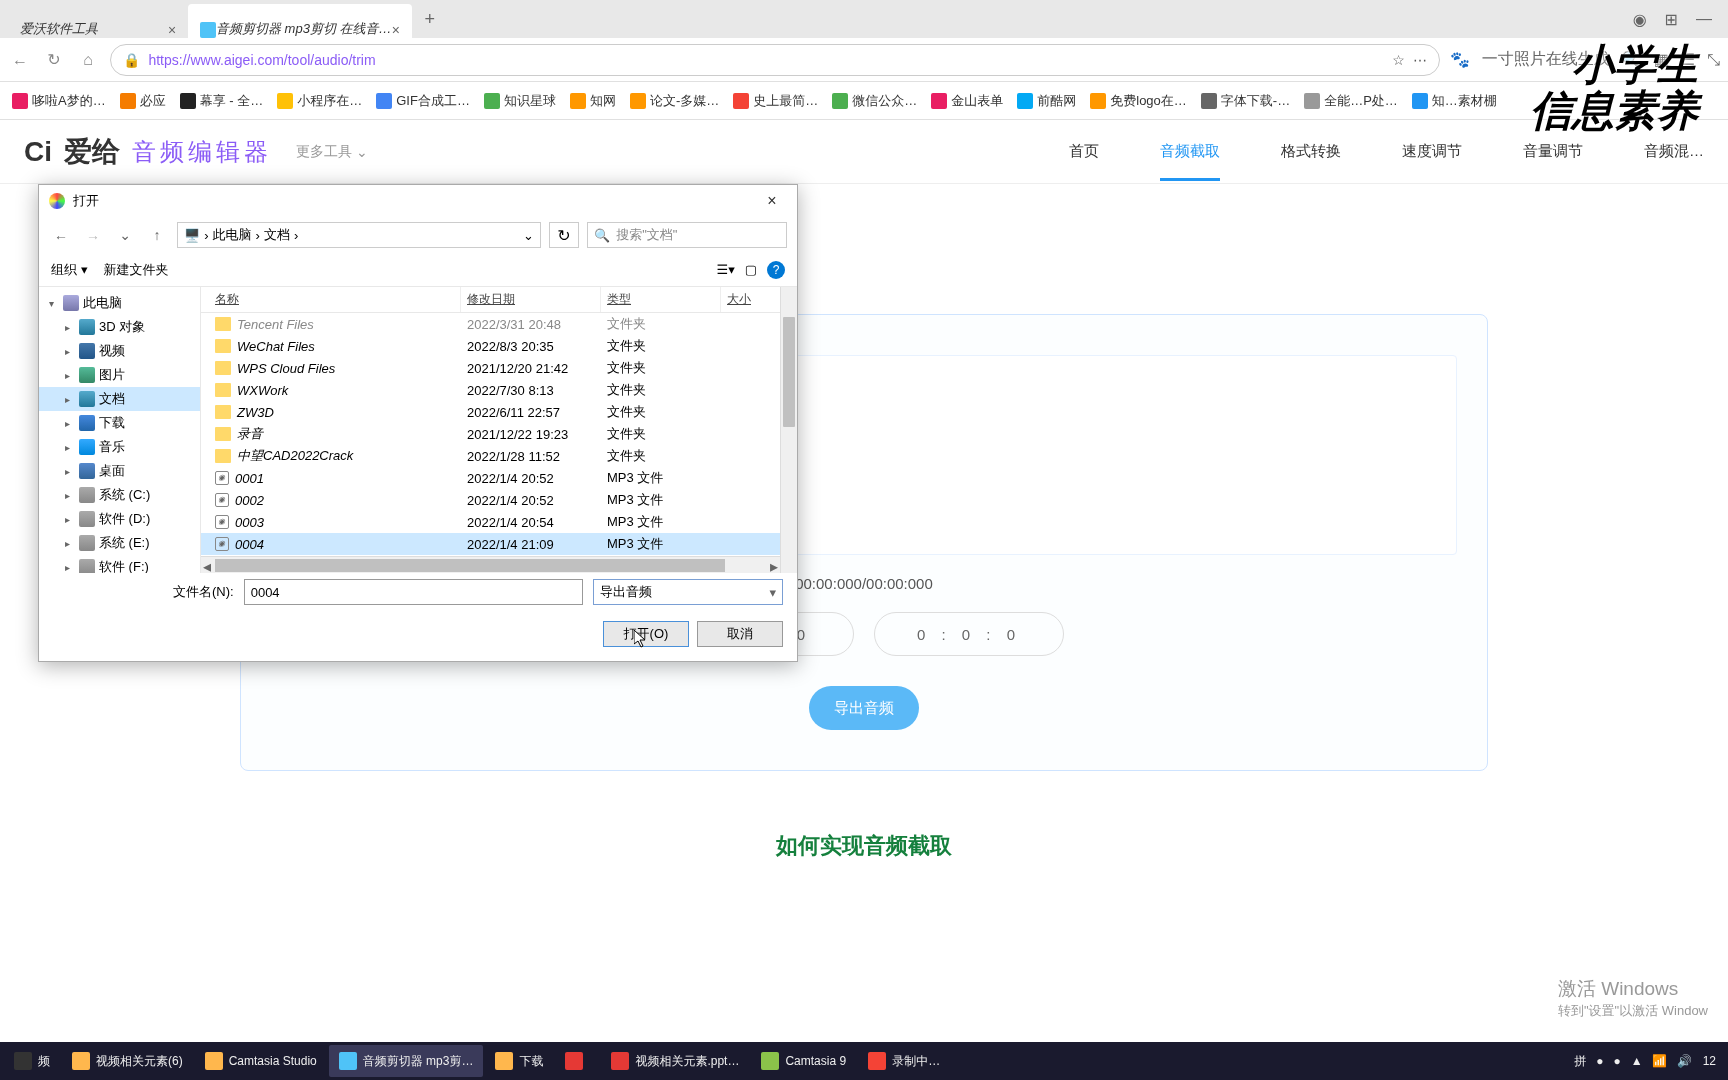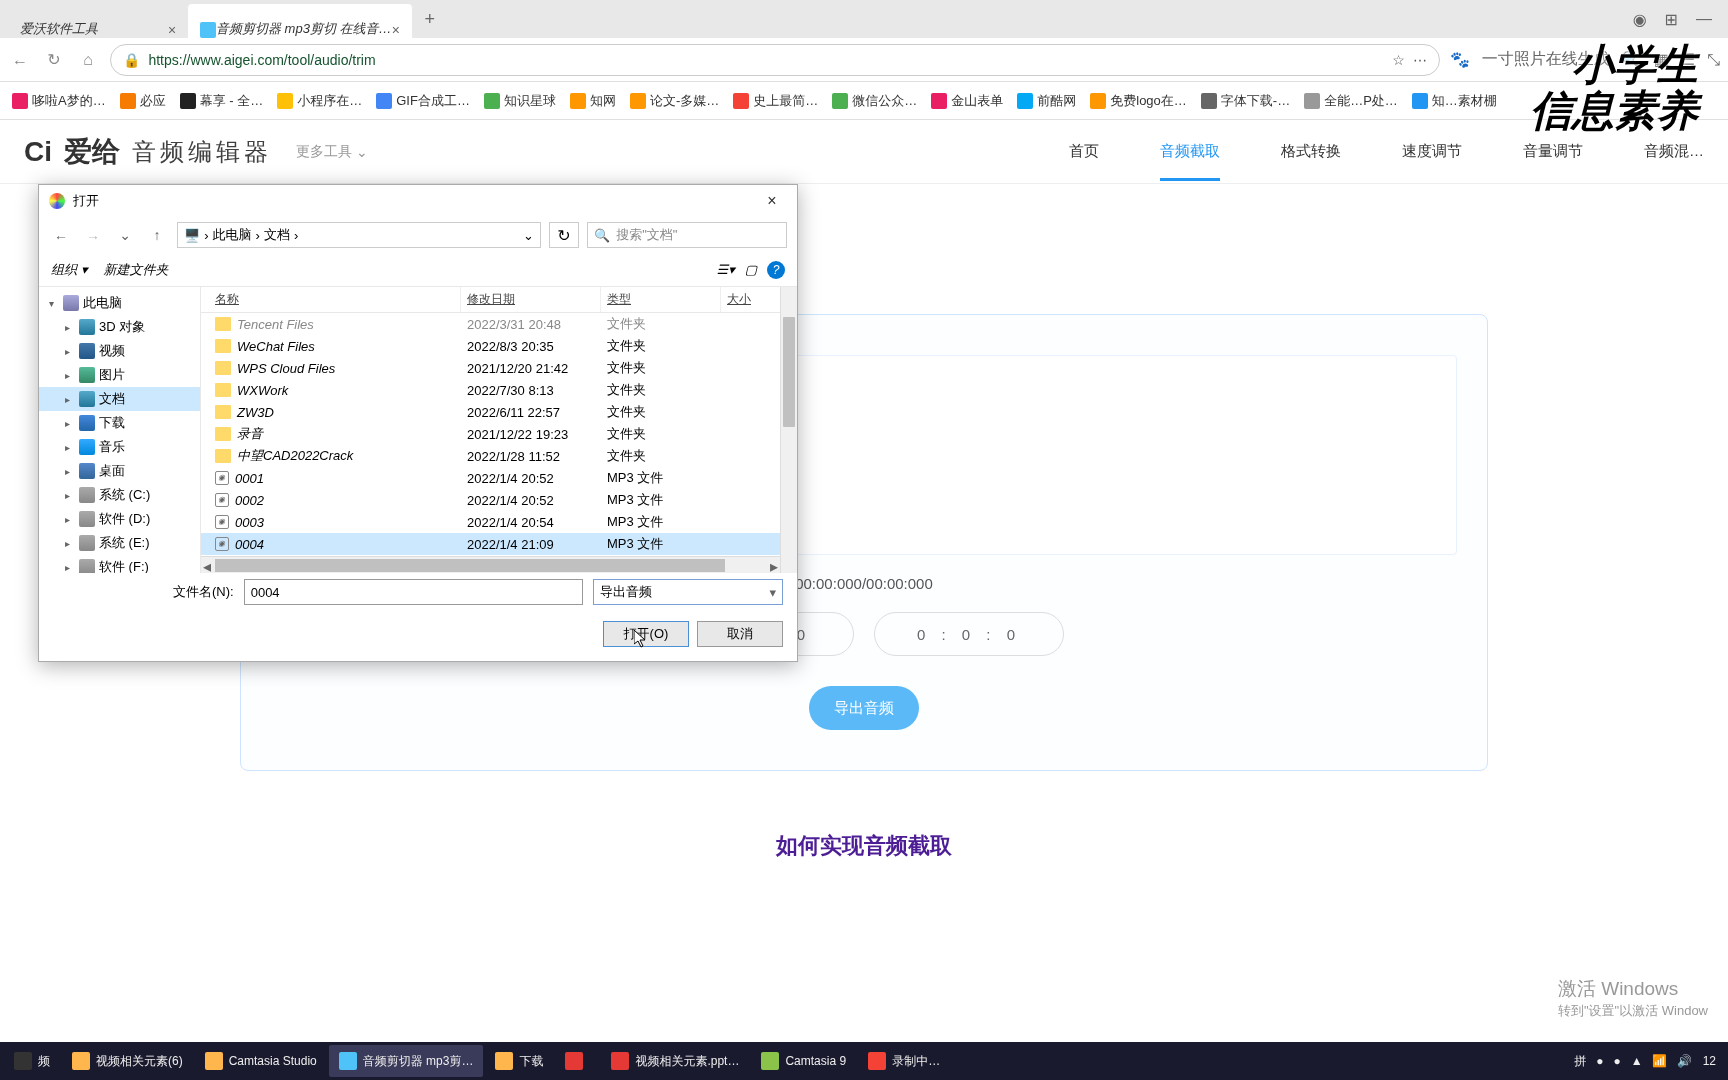--- a/index.html
+++ b/index.html
@@ -11,60 +11,60 @@
 .tab.active { background: #fff; }
 .tab-close { color: #666; font-size: 14px; cursor: pointer; margin-left: auto; }
 .tab-add { width: 28px; height: 28px; display: flex; align-items: center; justify-content: center; color: #666; font-size: 18px; margin-left: 4px; }
 .tab-icon { width: 16px; height: 16px; border-radius: 2px; }
 .browser-controls { margin-left: auto; display: flex; gap: 18px; padding-right: 16px; color: #666; }
 
 
 .address-bar { height: 44px; background: #fff; display: flex; align-items: center; padding: 0 8px; gap: 10px; border-bottom: 1px solid #e0e0e0; }
 .nav-btn { width: 24px; height: 24px; display: flex; align-items: center; justify-content: center; color: #888; font-size: 16px; }
 .url-box { flex: 1; height: 32px; border: 1px solid #ccc; border-radius: 16px; display: flex; align-items: center; padding: 0 12px; gap: 8px; color: #555; font-size: 14px; }
-.url-text { flex: 1; color: #14532d; }
+.url-text { flex: 1; color: #8b5cf6; }
 .addr-right { display: flex; align-items: center; gap: 12px; color: #666; }
 
 
 .bookmarks { height: 38px; background: #fff; display: flex; align-items: center; padding: 0 8px; gap: 6px; border-bottom: 1px solid #e0e0e0; overflow: hidden; }
 .bookmark { display: flex; align-items: center; gap: 4px; font-size: 13px; color: #333; padding: 2px 4px; white-space: nowrap; }
 .bk-icon { width: 16px; height: 16px; border-radius: 2px; }
 
 
 .page-header { height: 64px; display: flex; align-items: center; padding: 0 24px; border-bottom: 1px solid #eee; justify-content: flex-end; }
 .logo-area { display: flex; align-items: center; gap: 12px; }
 .logo-ci { font-size: 28px; font-weight: bold; color: #333; }
-.logo-text { font-size: 24px; color: #404040; letter-spacing: 4px; }
+.logo-text { font-size: 24px; color: #8b5cf6; letter-spacing: 4px; }
 .more-tools { margin-left: 24px; color: #999; font-size: 14px; display: flex; align-items: center; gap: 4px; }
 .nav-menu { margin-left: auto; display: flex; gap: 61px; }
 .nav-item { font-size: 15px; color: #333; padding: 20px 0; position: relative; }
 .nav-item.active { color: #2196f3; }
 .nav-item.active::after { content: ''; position: absolute; bottom: 0; left: 0; right: 0; height: 3px; background: #2196f3; }
 
 
 .content-area { padding: 130px 240px 0; position: relative; }
 .audio-panel { border: 1px solid #cfe4ff; border-radius: 8px; padding: 40px 30px; background: #fcfeff; }
 .waveform-area { height: 200px; background: #fff; border: 1px solid #e8f2ff; border-radius: 4px; margin-bottom: 20px; }
 .time-display { text-align: center; color: #555; font-size: 15px; margin-bottom: 20px; }
 .time-inputs { display: flex; justify-content: center; gap: 20px; margin-bottom: 30px; }
 .time-box { width: 190px; height: 44px; border: 1px solid #ddd; border-radius: 22px; display: flex; align-items: center; justify-content: center; color: #666; font-size: 15px; letter-spacing: 6px; }
 .export-btn { display: block; margin: 0 auto; width: 110px; height: 44px; background: #5bb9f7; color: #fff; border: none; border-radius: 22px; font-size: 15px; }
-.bottom-title { text-align: center; font-size: 22px; font-weight: bold; color: #4c1d95; margin-top: 60px; }
+.bottom-title { text-align: center; font-size: 22px; font-weight: bold; color: #15803d; margin-top: 60px; }
 
 
 .file-dialog { position: absolute; left: 38px; top: 184px; width: 760px; height: 478px; background: #fff; border: 1px solid #aaa; box-shadow: 0 4px 20px rgba(0,0,0,0.3); z-index: 100; display: flex; flex-direction: column; }
 .dialog-title { height: 32px; display: flex; align-items: center; padding: 0 10px; font-size: 13px; }
 .dialog-title-icon { width: 16px; height: 16px; margin-right: 8px; background: conic-gradient(#f44, #4f4, #44f, #ff4, #f44); border-radius: 50%; }
 .dialog-close { margin-left: auto; font-size: 16px; color: #333; width: 30px; text-align: center; }
 .dialog-nav { height: 36px; display: flex; align-items: center; padding: 0 10px; gap: 8px; }
 .dialog-arrow { width: 24px; text-align: center; color: #666; font-size: 14px; }
 .breadcrumb-box { flex: 1; height: 26px; border: 1px solid #ccc; display: flex; align-items: center; padding: 0 6px; font-size: 13px; gap: 4px; }
 .refresh-btn { width: 30px; height: 26px; border: 1px solid #ccc; display: flex; align-items: center; justify-content: center; }
 .search-box { width: 200px; height: 26px; border: 1px solid #ccc; display: flex; align-items: center; padding: 0 6px; font-size: 13px; color: #888; gap: 6px; }
-.dialog-toolbar { height: 34px; display: flex; align-items: center; padding: 0 12px; gap: 16px; font-size: 13px; border-bottom: 1px solid #e8e8e8; font-style: italic; }
+.dialog-toolbar { height: 34px; display: flex; align-items: center; padding: 0 12px; gap: 16px; font-size: 13px; border-bottom: 1px solid #e8e8e8; }
 .tb-item { display: flex; align-items: center; gap: 4px; }
 .tb-right { margin-left: auto; display: flex; gap: 10px; align-items: center; }
 .help-icon { width: 18px; height: 18px; background: #0078d4; color: #fff; border-radius: 50%; display: flex; align-items: center; justify-content: center; font-size: 12px; }
 .dialog-body { flex: 1; display: flex; overflow: hidden; }
 .tree-panel { width: 162px; border-right: 1px solid #e8e8e8; overflow-y: auto; font-size: 13px; padding: 4px 0; position: relative; }
 .tree-item { height: 24px; display: flex; align-items: center; padding-left: 10px; gap: 4px; }
 .tree-item.selected { background: #cce8ff; }
 .tree-item.indent1 { padding-left: 26px; }
 .tree-arrow { width: 10px; color: #666; font-size: 10px; }
 .tree-icon { width: 16px; height: 16px; }

